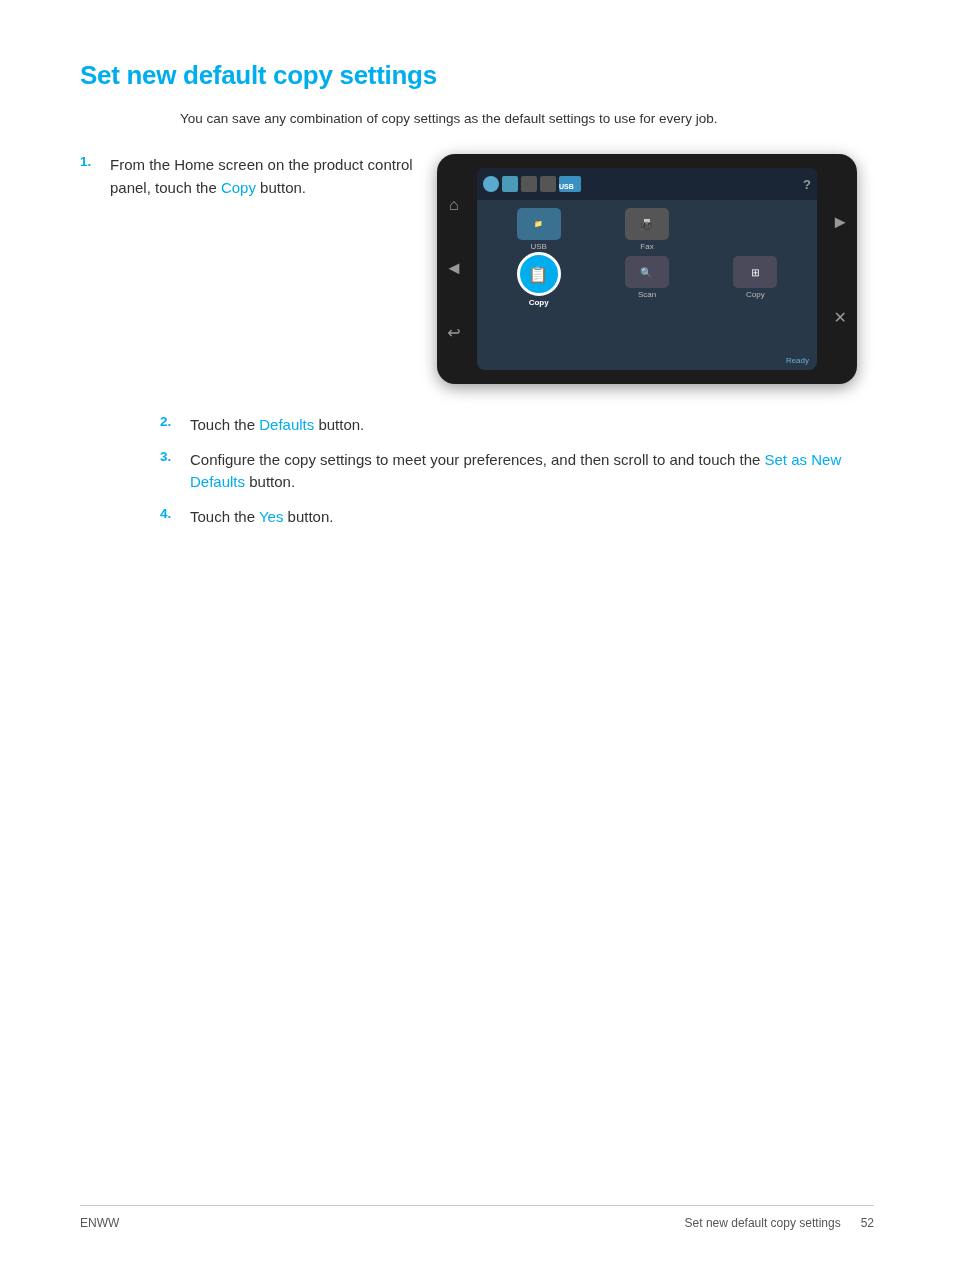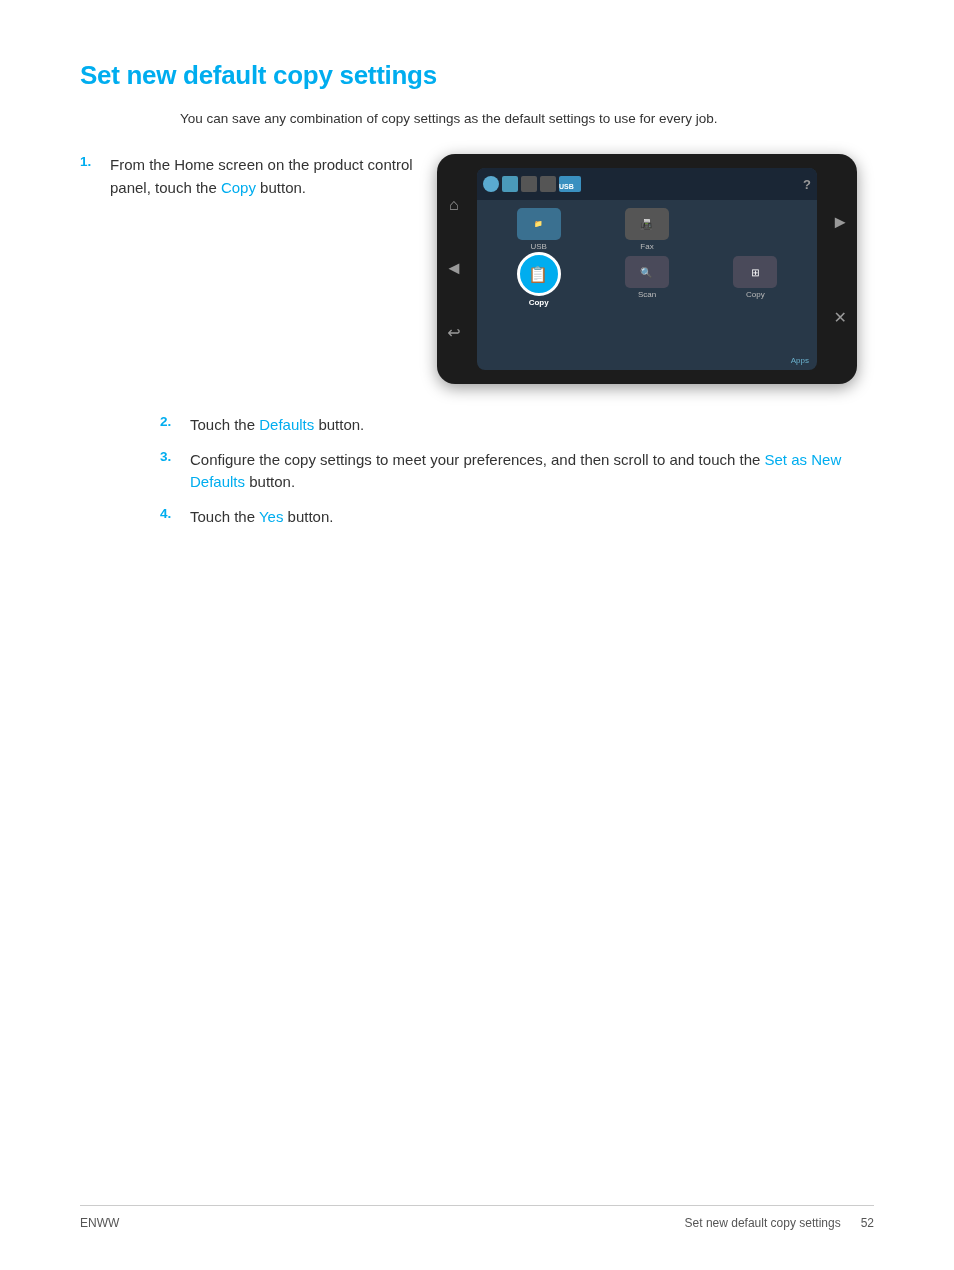--- a/index.html
+++ b/index.html
@@ -301,21 +301,21 @@
             </div>
 
             <div class="icon-cell">
               <div class="icon-box" style="background:#4a4a5a;">
                 <span style="font-size:10px; color:white;">⊞</span>
               </div>
               <span class="icon-box-label">Copy</span>
             </div>
           </div>
 
-          <div class="status-ready">Apps</div>
+          <div class="status-ready">Ready</div>
         </div>
 
         <div class="right-nav-group">
           <span class="nav-symbol" style="font-size:18px;">►</span>
           <span class="nav-symbol x-symbol">✕</span>
         </div>
 
       </div>
     </div>
   </div>

